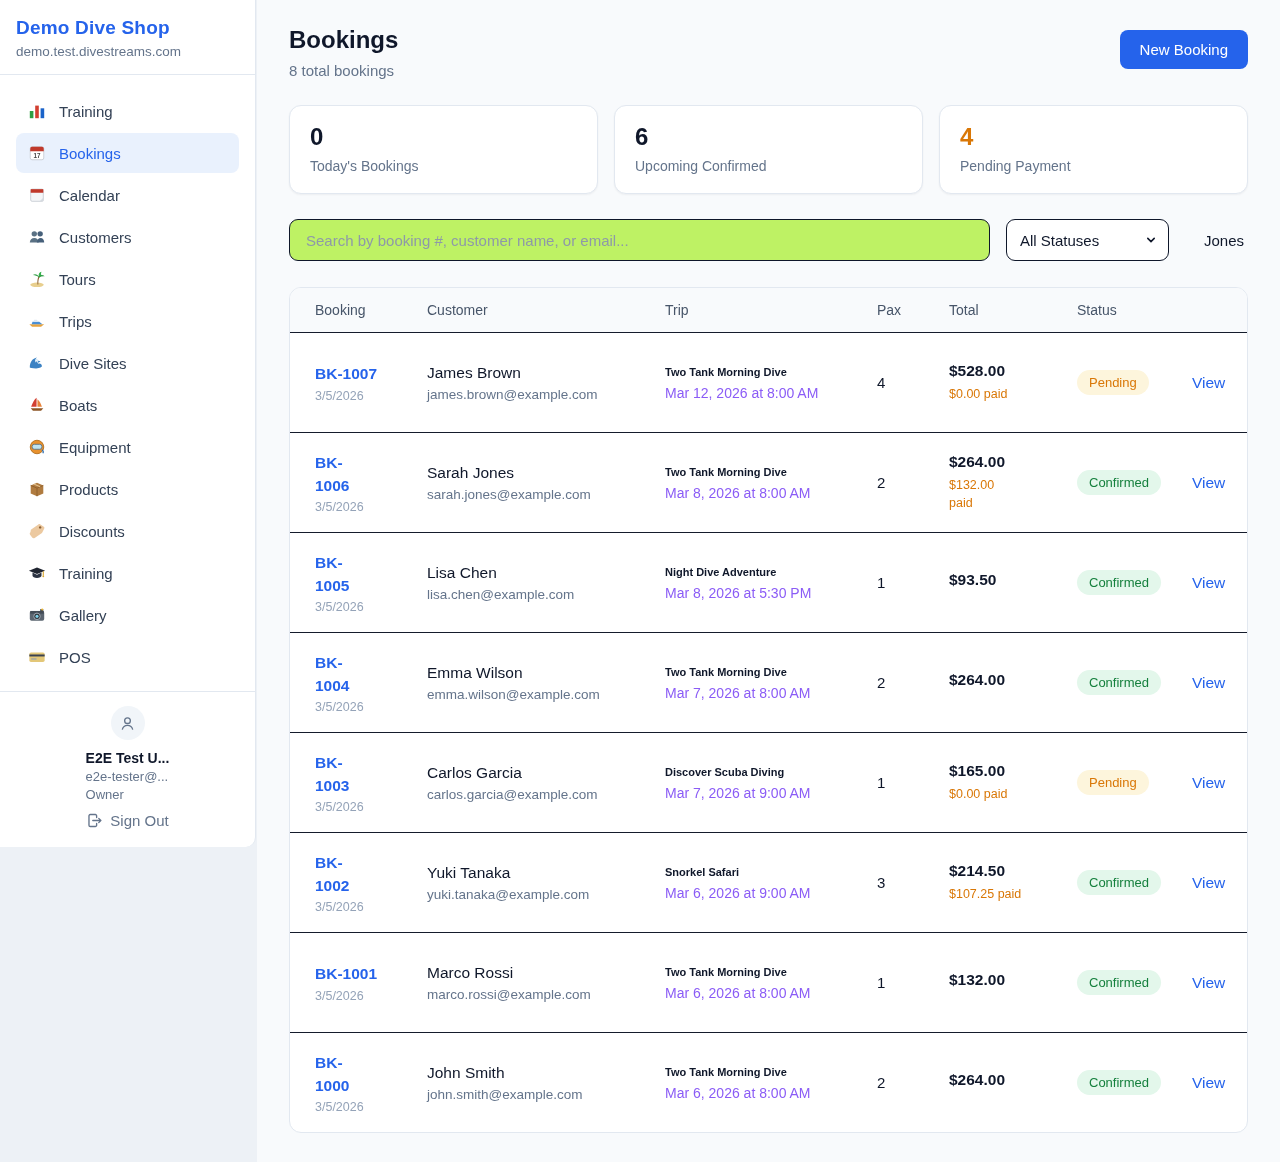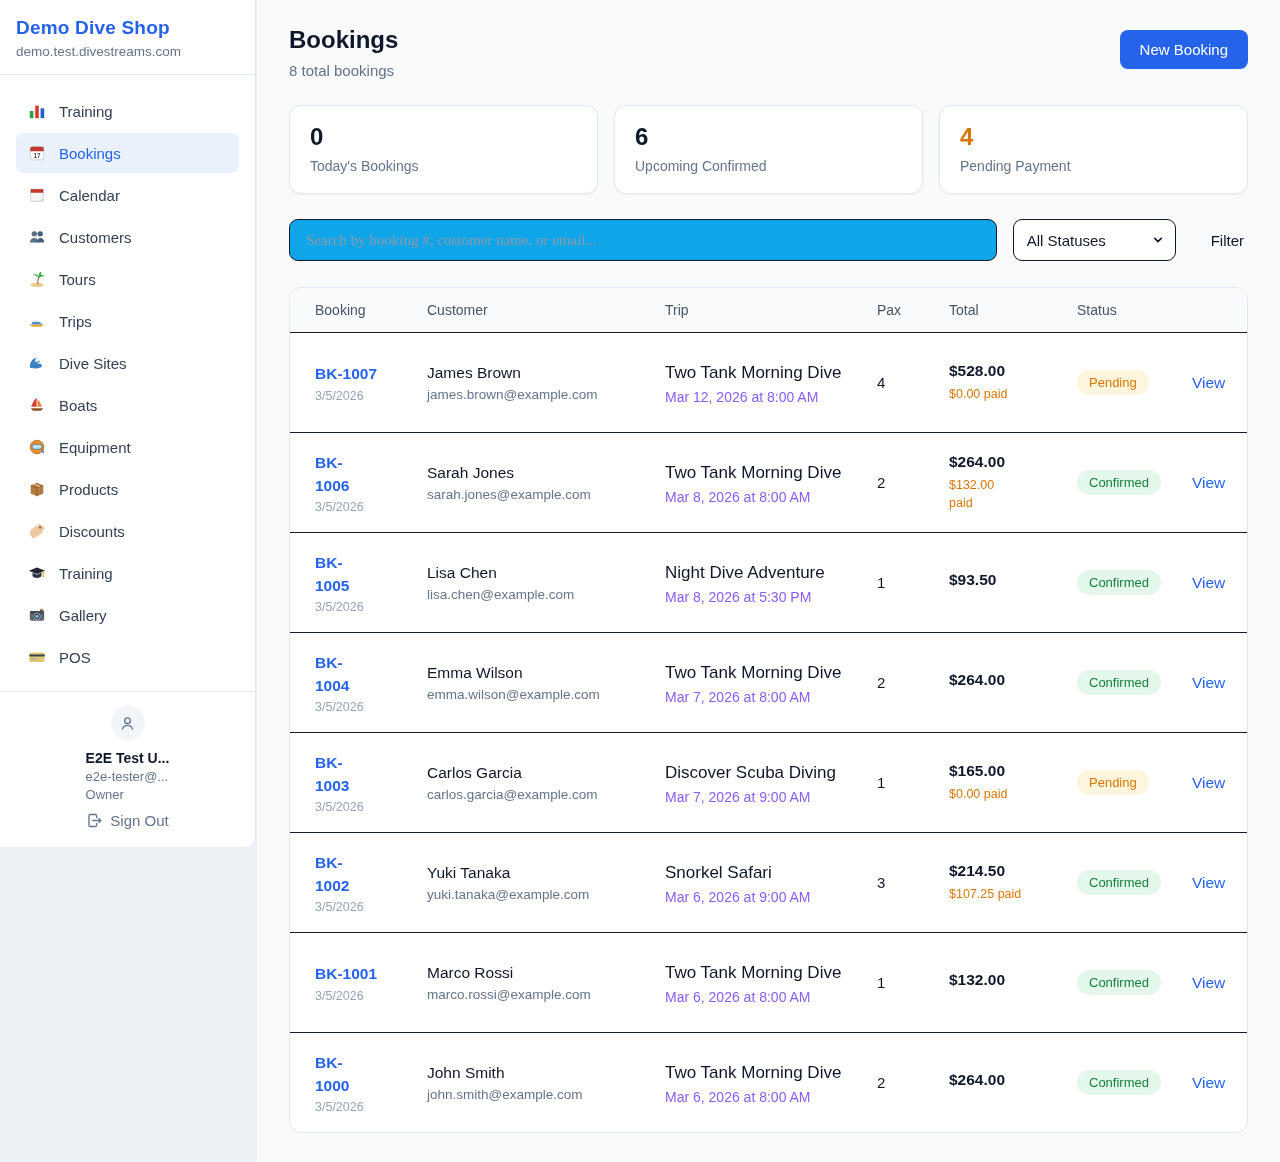--- a/index.html
+++ b/index.html
@@ -62,23 +62,23 @@
   .stats{ display:flex; gap:16px; margin-top:26px; }
   .stat-card{
     flex:1; background:#fff; border:1px solid #e2e8f0; border-radius:12px;
     padding:17px 20px 19px; box-shadow:0 1px 2px rgba(15,23,42,.05);
   }
   .stat-value{ font-size:24px; font-weight:bold; color:#0f172a; }
   .stat-value.accent{ color:#d97706; }
   .stat-label{ font-size:14px; color:#64748b; margin-top:7px; }
   .filter-row{ display:flex; align-items:center; gap:16px; margin-top:25px; }
   .search-input{
-    flex:1; height:42px; background:#0ea5e9; color:#0f172a;
+    flex:1; height:42px; background:#bef264; color:#0f172a;
     border:1px solid #0f172a; border-radius:9px; padding:0 16px;
-    font-size:15px; font-family:Liberation Serif, serif; outline:none;
+    font-size:15px; font-family:Liberation Sans, sans-serif; outline:none;
   }
   .search-input::placeholder{ color:#8e99a8; }
   .select-wrap{ position:relative; flex:none; }
   .status-select{
     height:42px; width:163px; background:#fff; color:#0f172a;
     border:1px solid #0f172a; border-radius:9px;
     font-size:15px; font-family:inherit;
     padding:0 30px 0 13px; appearance:none; -webkit-appearance:none; cursor:pointer;
   }
   .chev{ position:absolute; right:10px; top:13px; width:16px; height:16px; pointer-events:none; }
@@ -105,21 +105,21 @@
     border-top:1px solid #151c2c;
   }
   .bk-id{
     color:#2563eb; font-weight:bold; font-size:15.5px;
     white-space:pre-line; line-height:1.5; cursor:pointer; display:inline-block;
   }
   .bk-date{ font-size:12.5px; color:#94a3b8; margin-top:3px; }
   .cust-name{ font-size:15.5px; color:#0f172a; }
   .cust-email{ font-size:13.5px; color:#64748b; margin-top:5px; }
   .trip-cell{ padding-right:24px; }
-  .trip-name{ font-size:17px; font-weight:400; line-height:1.55; color:#0f172a; }
+  .trip-name{ font-size:11px; font-weight:700; line-height:1.55; color:#0f172a; }
   .trip-date{ font-size:14px; color:#8b5cf6; margin-top:3px; }
   .pax{ font-size:15px; }
   .total{ font-size:15.5px; font-weight:bold; }
   .paid{ font-size:12.5px; color:#d97706; margin-top:5px; white-space:pre-line; line-height:1.45; }
   .badge{ display:inline-block; font-size:13px; padding:5px 12px; border-radius:999px; }
   .badge.pending{ background:#fdf5dc; color:#d97706; }
   .badge.confirmed{ background:#e3f7eb; color:#15803d; }
   .view-link{ color:#2563eb; font-size:15.5px; cursor:pointer; white-space:nowrap; }
 </style>
 </head>
@@ -347,21 +347,21 @@
   <div class="filter-row">
     <input class="search-input" type="text" placeholder="Search by booking #, customer name, or email..." style="">
     <div class="select-wrap">
       <select class="status-select">
         <option>All Statuses</option>
       </select>
       <svg class="chev" viewBox="0 0 20 20" fill="none" stroke="#0f172a" stroke-width="2" stroke-linecap="round">
         <path d="M6 8l4 4 4-4"></path>
       </svg>
     </div>
-    <button class="filter-btn">Filter</button>
+    <button class="filter-btn">Jones</button>
   </div>
 
   <div class="table-card">
     <div class="thead">
 
         <div class="th">Booking</div>
 
         <div class="th">Customer</div>
 
         <div class="th">Trip</div>

